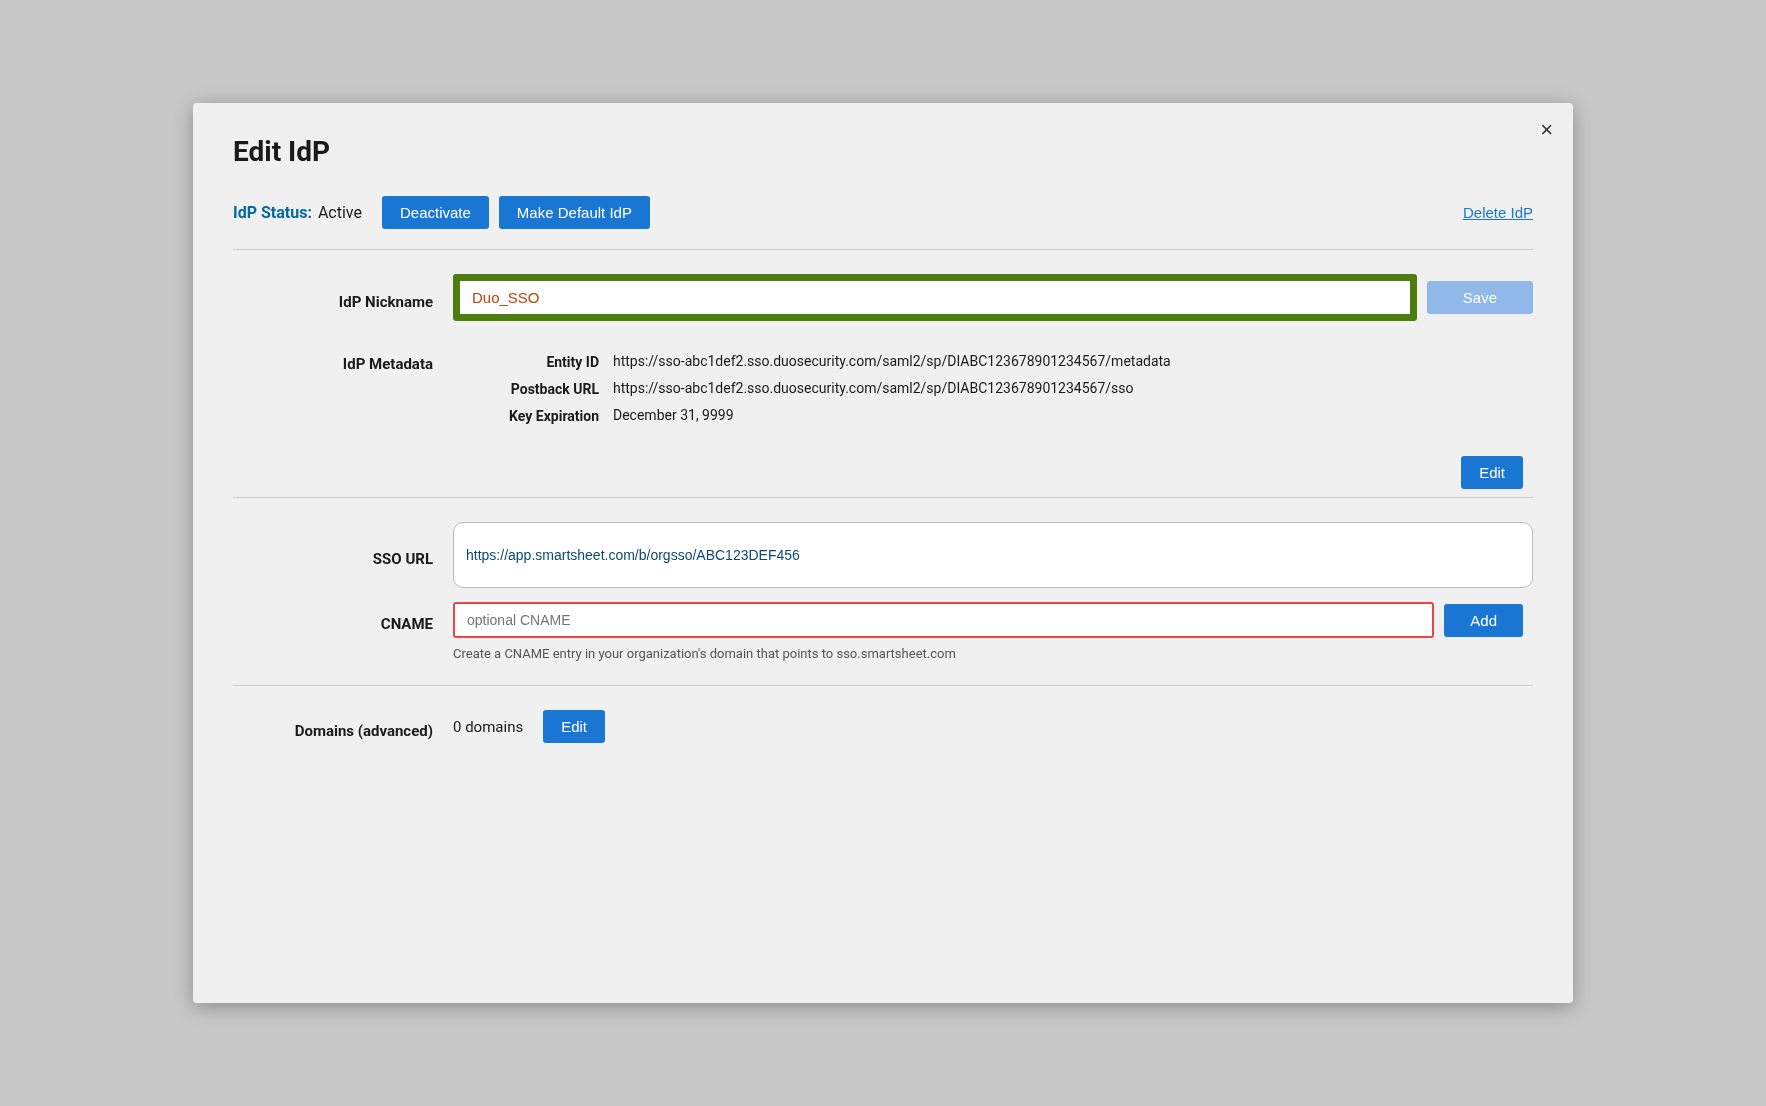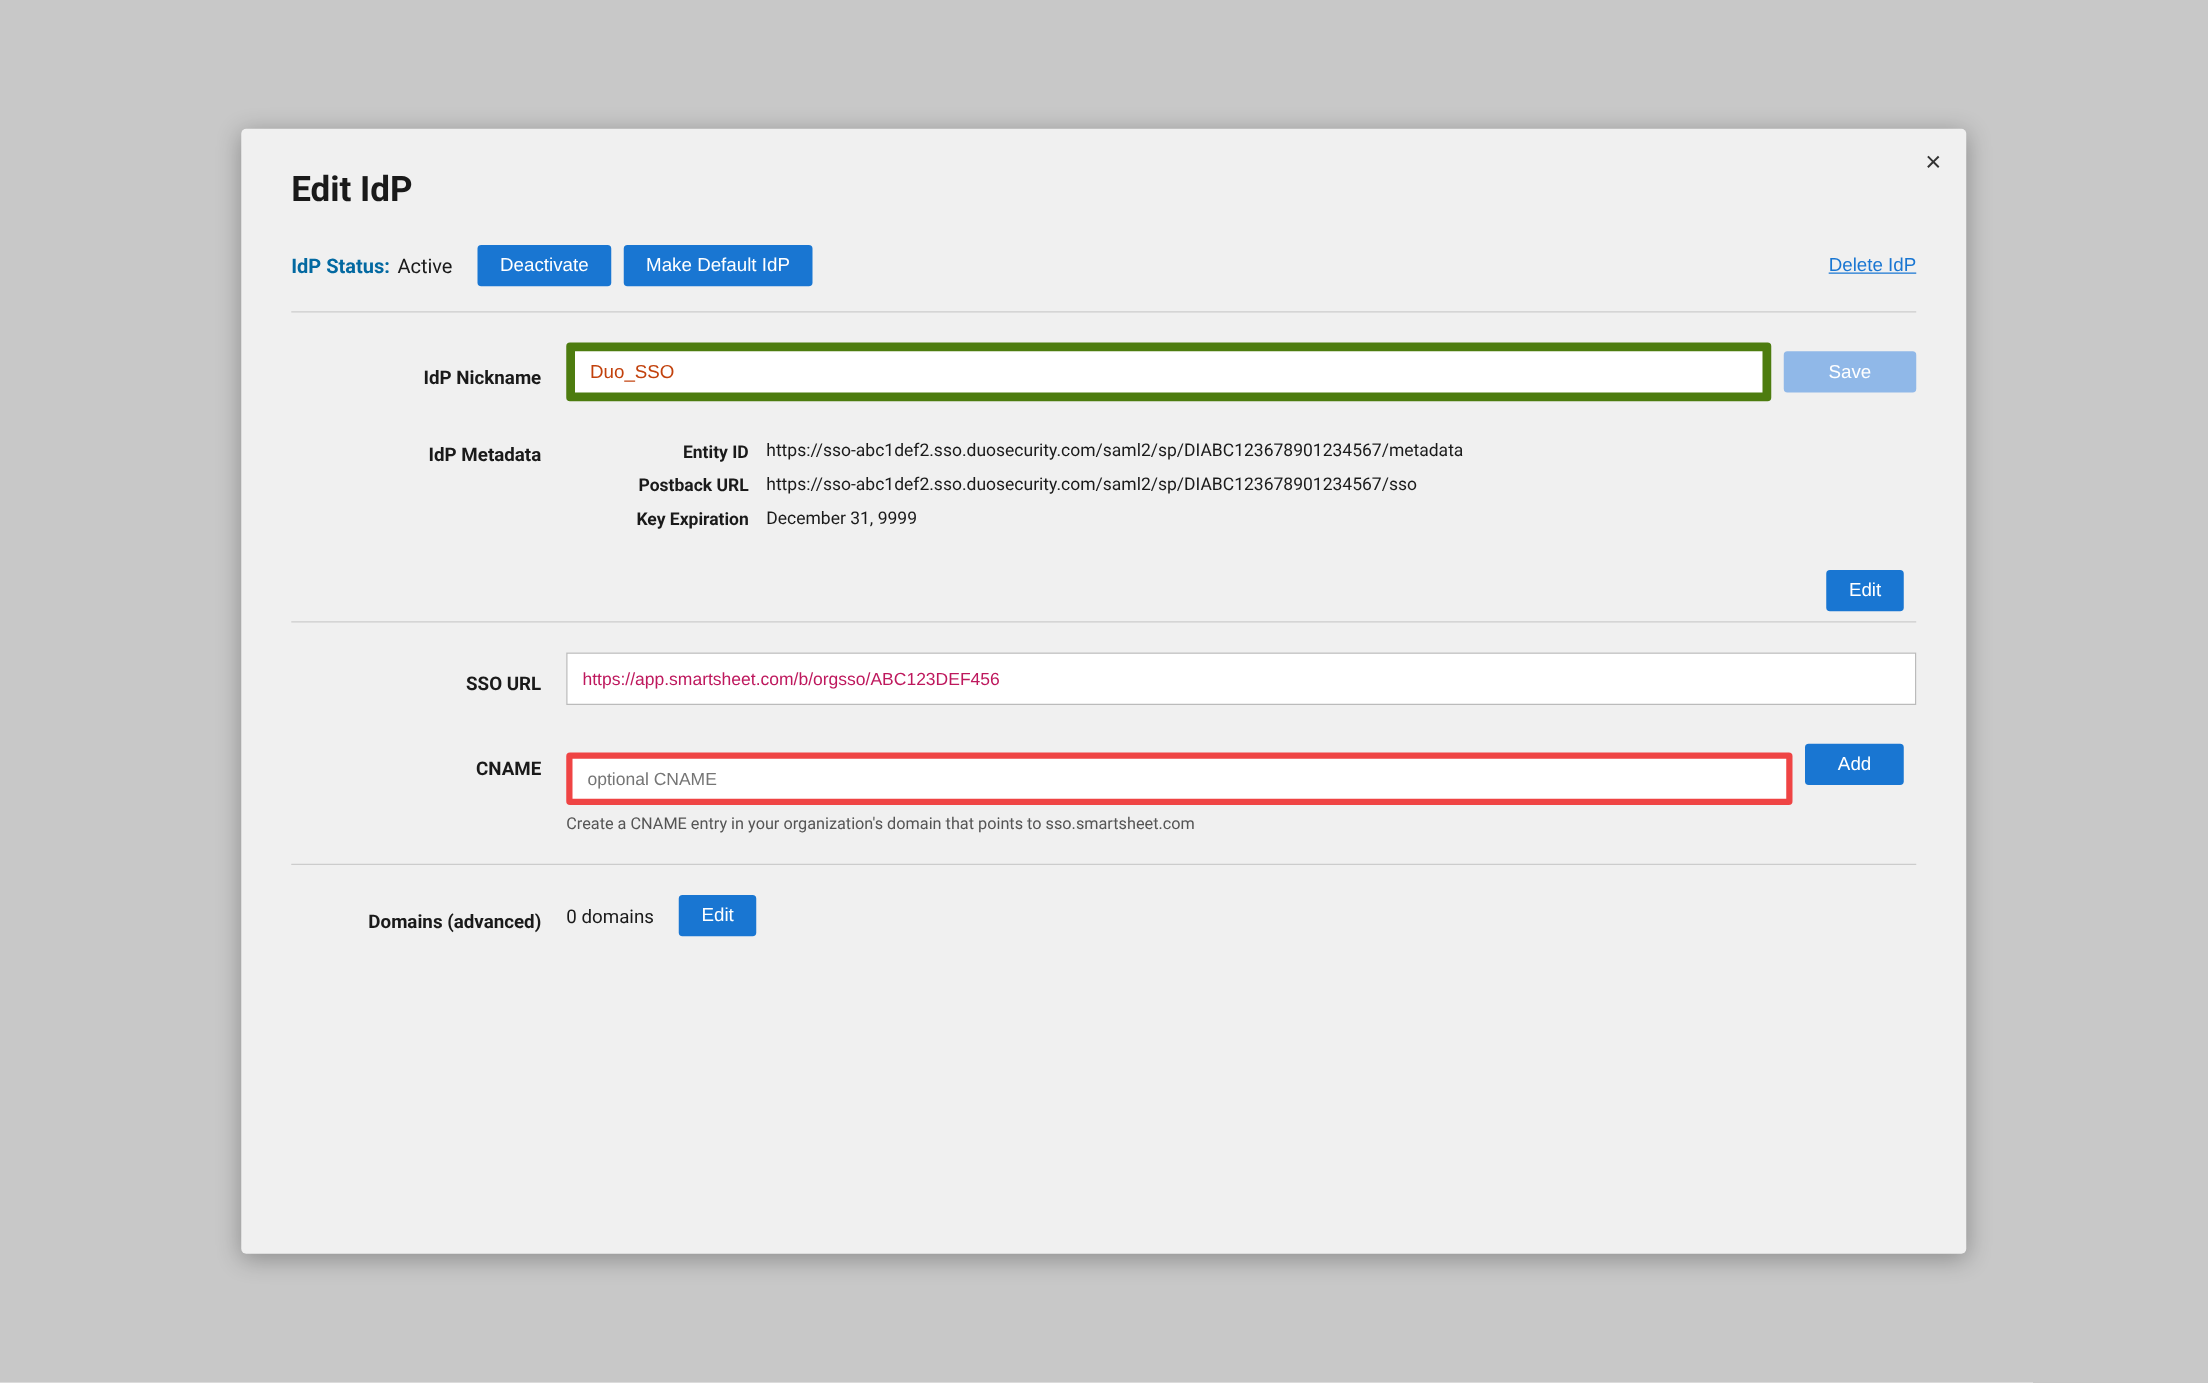--- a/index.html
+++ b/index.html
@@ -143,37 +143,36 @@
     }
 
     .edit-btn-row {
       display: flex;
       justify-content: flex-end;
       margin-top: 18px;
     }
 
     .sso-url-input {
       width: 100%;
-      padding: 12px 12px;
+      padding: 24px 12px;
       font-size: 14px;
       border: 1px solid #bbb;
-      border-radius: 0;
+      border-radius: 10px;
       background: #fff;
-      color: #be185d;
+      color: #0c4a6e;
     }
 
     .cname-input {
       flex: 1;
       padding: 8px 12px;
       font-size: 14px;
-      border: 5px solid #ef4444;
+      border: 2px solid #ef4444;
       border-radius: 3px;
       background: #fff;
       color: #a21caf;
-      margin-top: 24px;
     }
 
     .cname-hint {
       font-size: 13px;
       color: #555;
       margin-top: 8px;
       margin-left: 0;
     }
 
     .domains-count {

